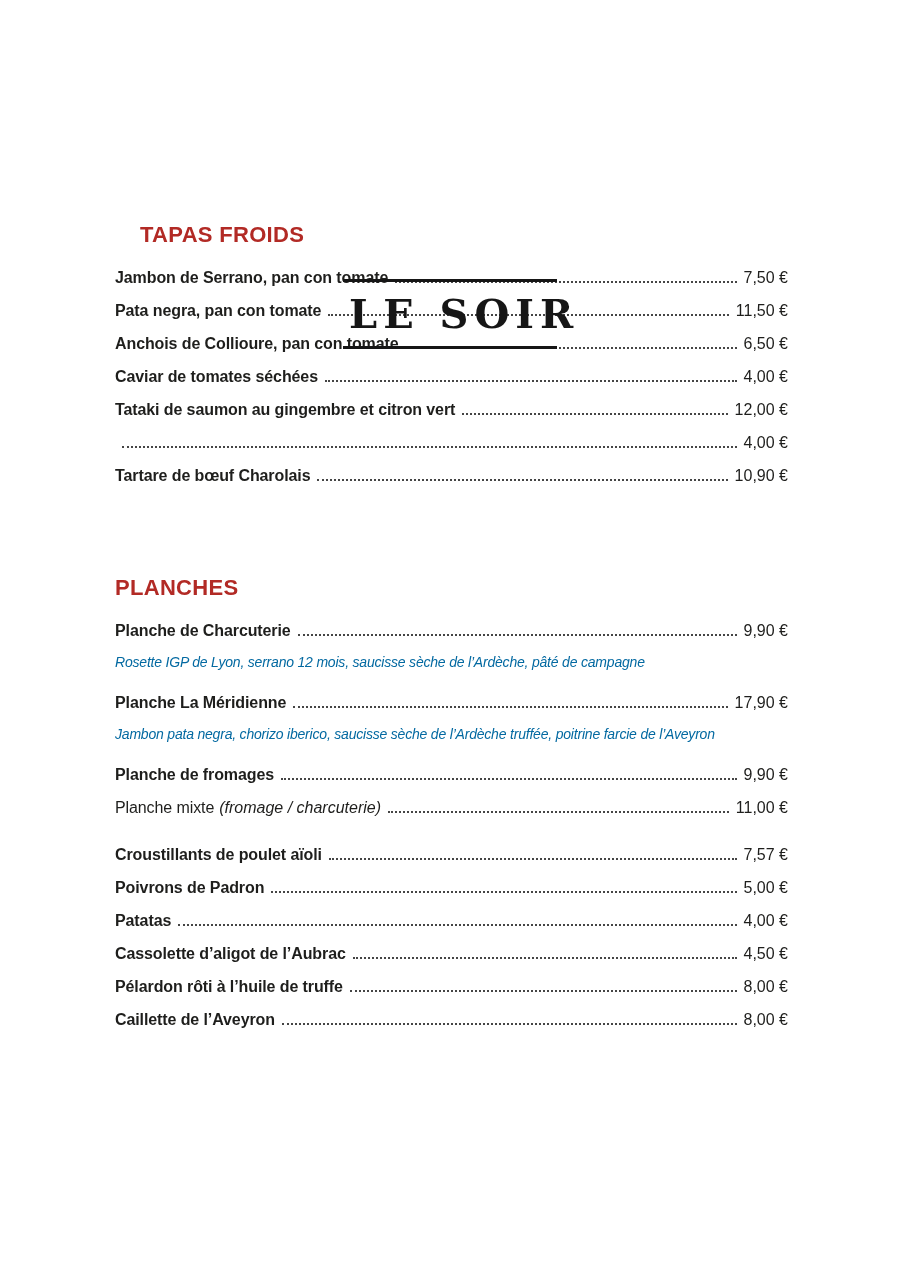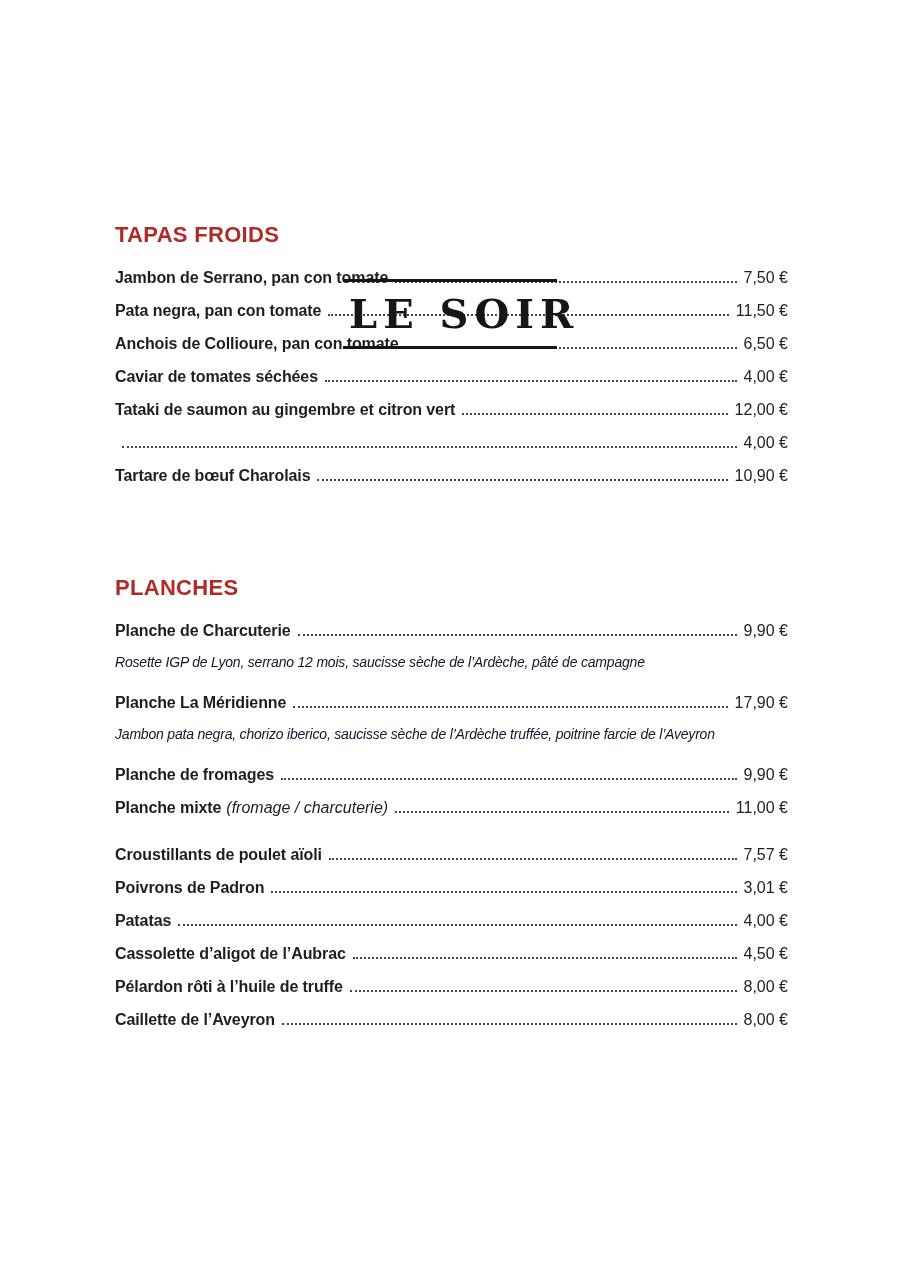--- a/index.html
+++ b/index.html
@@ -50,38 +50,38 @@
     padding: 0 112px 0 115px;
   }
   h2.section-heading {
     margin: 0;
     font-size: 22px;
     line-height: 24px;
     font-weight: 700;
     letter-spacing: 0.3px;
     color: #b22a25;
   }
-  .sec-froids h2 { margin-top: 223px; }
+  .sec-froids h2 { margin-top: 223px; margin-left: 25px; }
   .sec-planches h2 { margin-top: 84px; }
   .sec-chauds h2 { margin-top: 80px; }
 
   .menu-rows { margin-top: 14px; }
 
   .row {
     display: flex;
     align-items: baseline;
     line-height: 33px;
     font-size: 16px;
   }
   .item-name {
     font-weight: 700;
     letter-spacing: -0.1px;
     white-space: nowrap;
   }
-  .item-name.regular { font-weight: 700; }
+  .item-name.regular { font-weight: 400; }
   .item-name.long { font-size: 14.8px; letter-spacing: -0.3px; }
   .name-note {
     font-style: italic;
     font-weight: 400;
     white-space: nowrap;
     margin-left: 5px;
   }
   .leader {
     flex: 1 1 auto;
     min-width: 12px;
@@ -93,21 +93,21 @@
     font-weight: 400;
     white-space: nowrap;
   }
   .desc {
     font-style: italic;
     font-size: 14px;
     letter-spacing: -0.2px;
     line-height: 30px;
     margin-bottom: 9px;
     white-space: nowrap;
-    color: #0f172a;
+    color: #0369a1;
   }
 </style>
 </head>
 <body>
 
 <div class="page">
 
   <header class="title-block">
     <div class="rule"></div>
     <h1 class="menu-title">LE SOIR</h1>
@@ -188,21 +188,21 @@
     <section class="menu-section sec-chauds">
       <div class="menu-rows">
         <div class="row">
           <span class="item-name">Croustillants de poulet aïoli</span>
           <span class="leader"></span>
           <span class="item-price">7,57 €</span>
         </div>
         <div class="row">
           <span class="item-name">Poivrons de Padron</span>
           <span class="leader"></span>
-          <span class="item-price">3,01 €</span>
+          <span class="item-price">5,00 €</span>
         </div>
         <div class="row">
           <span class="item-name">Patatas</span>
           <span class="leader"></span>
           <span class="item-price">4,00 €</span>
         </div>
         <div class="row">
           <span class="item-name">Cassolette d’aligot de l’Aubrac</span>
           <span class="leader"></span>
           <span class="item-price">4,50 €</span>

